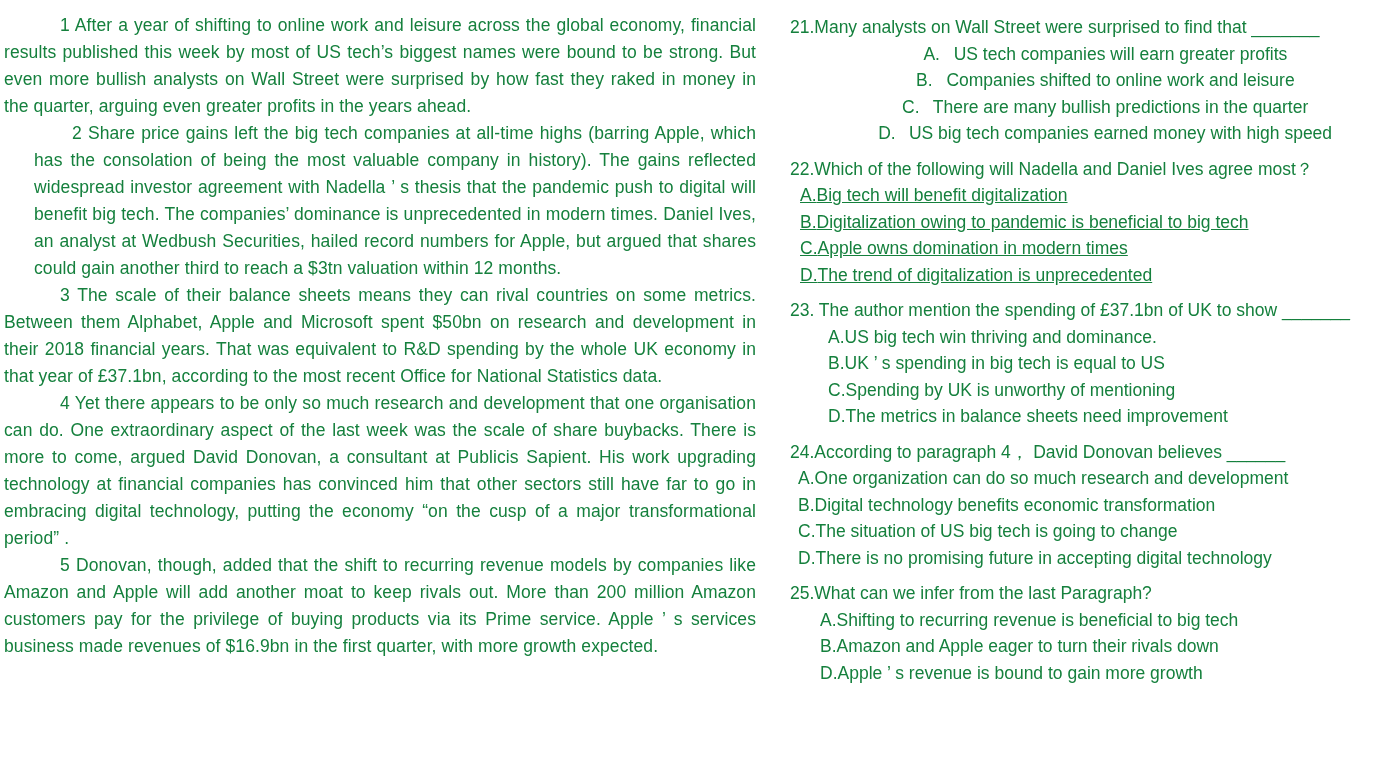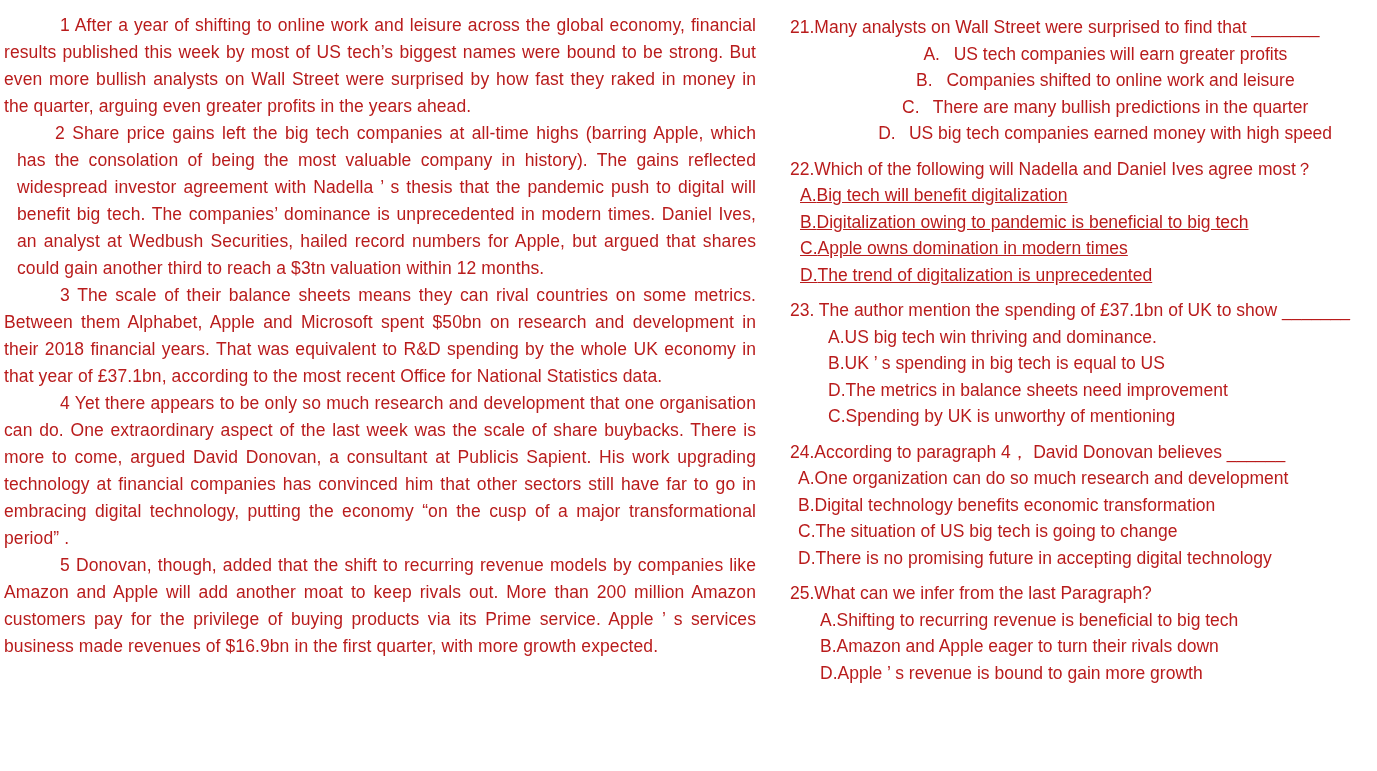--- a/index.html
+++ b/index.html
@@ -6,42 +6,42 @@
     margin: 0;
     padding: 0;
     background: #ffffff;
   }
   .page {
     position: relative;
     width: 1377px;
     height: 769px;
     box-sizing: border-box;
     background: #ffffff;
-    color: #b91c1c;
+    color: #15803d;
     font-family: "Liberation Sans", sans-serif;
     display: flex;
     padding-top: 12px;
     overflow: hidden;
   }
   
   .left-col {
     width: 756px;
     box-sizing: border-box;
     padding-left: 4px;
   }
   .para {
     margin: 0;
     font-size: 17.5px;
     line-height: 27px;
     text-align: justify;
     text-indent: 56px;
     letter-spacing: 0.1px;
   }
   .para.p2 {
-    margin-left: 13px;
+    margin-left: 30px;
     text-indent: 38px;
   }
   
   .right-col {
     flex: 1;
     box-sizing: border-box;
     padding-left: 34px;
     padding-top: 2px;
   }
   .question {
@@ -96,22 +96,22 @@
         <div class="option"><span class="opt-label">C.</span><span class="opt-text">Apple owns domination in modern times</span></div>
         <div class="option"><span class="opt-label">D.</span><span class="opt-text">The trend of digitalization is unprecedented</span></div>
       </div>
     </div>
 
     <div class="question q23">
       <div class="stem">23. The author mention the spending of £37.1bn of UK to show _______</div>
       <div class="options">
         <div class="option"><span class="opt-label">A.</span><span class="opt-text">US big tech win thriving and dominance.</span></div>
         <div class="option"><span class="opt-label">B.</span><span class="opt-text">UK ’ s spending in big tech is equal to US</span></div>
+        <div class="option"><span class="opt-label">C.</span><span class="opt-text">Spending by UK is unworthy of mentioning</span></div>
         <div class="option"><span class="opt-label">D.</span><span class="opt-text">The metrics in balance sheets need improvement</span></div>
-        <div class="option"><span class="opt-label">C.</span><span class="opt-text">Spending by UK is unworthy of mentioning</span></div>
       </div>
     </div>
 
     <div class="question q24">
       <div class="stem">24.According to paragraph 4， David Donovan believes ______</div>
       <div class="options">
         <div class="option"><span class="opt-label">A.</span><span class="opt-text">One organization can do so much research and development</span></div>
         <div class="option"><span class="opt-label">B.</span><span class="opt-text">Digital technology benefits economic transformation</span></div>
         <div class="option"><span class="opt-label">C.</span><span class="opt-text">The situation of US big tech is going to change</span></div>
         <div class="option"><span class="opt-label">D.</span><span class="opt-text">There is no promising future in accepting digital technology</span></div>

